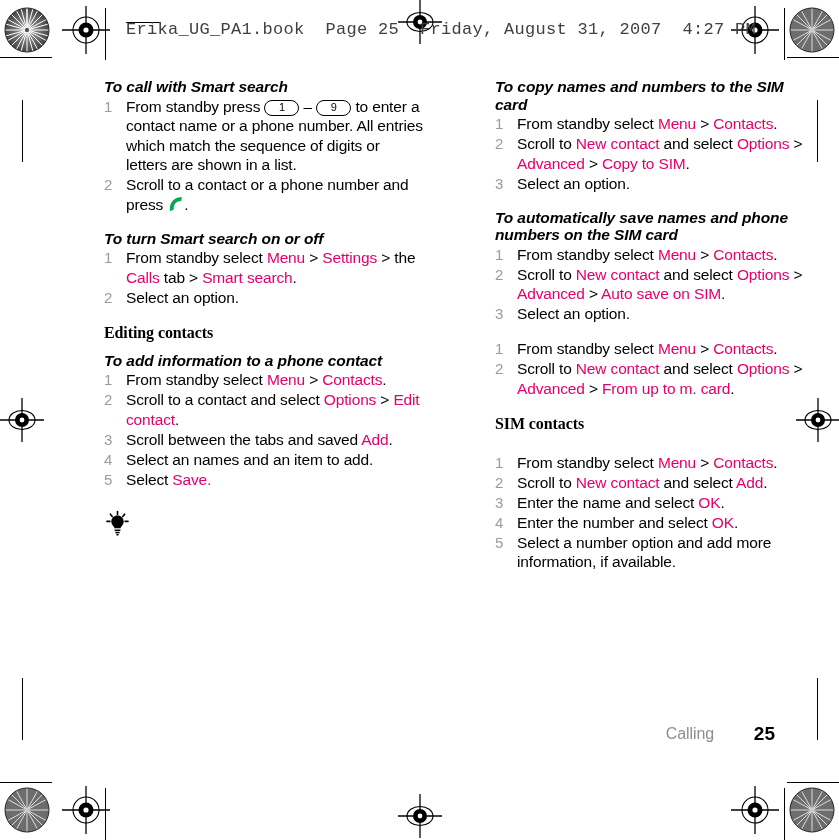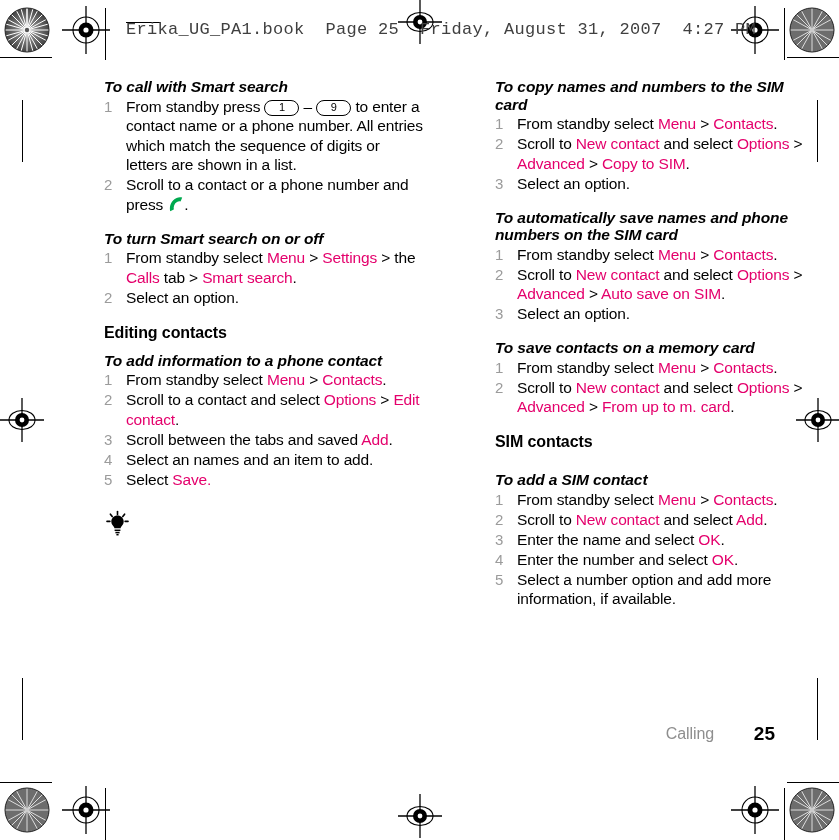--- a/index.html
+++ b/index.html
@@ -80,20 +80,21 @@
     margin: 0 0 1px 0;
     letter-spacing: -0.1px;
   }
   .h-sec {
     font-size: 16px;
     font-weight: bold;
     color: #000;
     line-height: 20px;
     margin: 0;
     letter-spacing: -0.1px;
+    font-family: Liberation Serif, serif;
   }
 
   .gap-s  { height: 9px; }
   .gap-m  { height: 15px; }
   .gap-l  { height: 19px; }
 
   
   ol.steps {
     list-style: none;
     margin: 0;
@@ -451,33 +452,31 @@
 
     <h3 class="h-proc">To automatically save names and phone numbers on the SIM card</h3>
     <ol class="steps">
       <li><span>From standby select </span><span class="ui">Menu</span><span class="sep"> &gt; </span><span class="ui"> Contacts</span><span>.</span></li>
       <li><span>Scroll to </span><span class="ui">New contact</span><span> and select </span><span class="ui">Options</span><span class="sep"> &gt; </span><span class="ui">Advanced</span><span class="sep"> &gt; </span><span class="ui">Auto save on SIM</span><span>.</span></li>
       <li>Select an option.</li>
     </ol>
 
     <div class="gap-m"></div>
 
-    <h3 class="h-proc">To save contacts on a memory card</h3>
     <ol class="steps">
       <li><span>From standby select </span><span class="ui">Menu</span><span class="sep"> &gt; </span><span class="ui"> Contacts</span><span>.</span></li>
       <li><span>Scroll to </span><span class="ui">New contact</span><span> and select </span><span class="ui">Options</span><span class="sep"> &gt; </span><span class="ui">Advanced</span><span class="sep"> &gt; </span><span class="ui">From up to m. card</span><span>.</span></li>
     </ol>
 
     <div class="gap-m"></div>
 
     <h2 class="h-sec">SIM contacts</h2>
 
     <div class="gap-l"></div>
 
-    <h3 class="h-proc">To add a SIM contact</h3>
     <ol class="steps">
       <li><span>From standby select </span><span class="ui">Menu</span><span class="sep"> &gt; </span><span class="ui"> Contacts</span><span>.</span></li>
       <li><span>Scroll to </span><span class="ui">New contact</span><span> and select </span><span class="ui">Add</span><span>.</span></li>
       <li><span>Enter the name and select </span><span class="ui">OK</span><span>.</span></li>
       <li><span>Enter the number and select </span><span class="ui">OK</span><span>.</span></li>
       <li>Select a number option and add more information, if available.</li>
     </ol>
   </div>
 </div>
 

